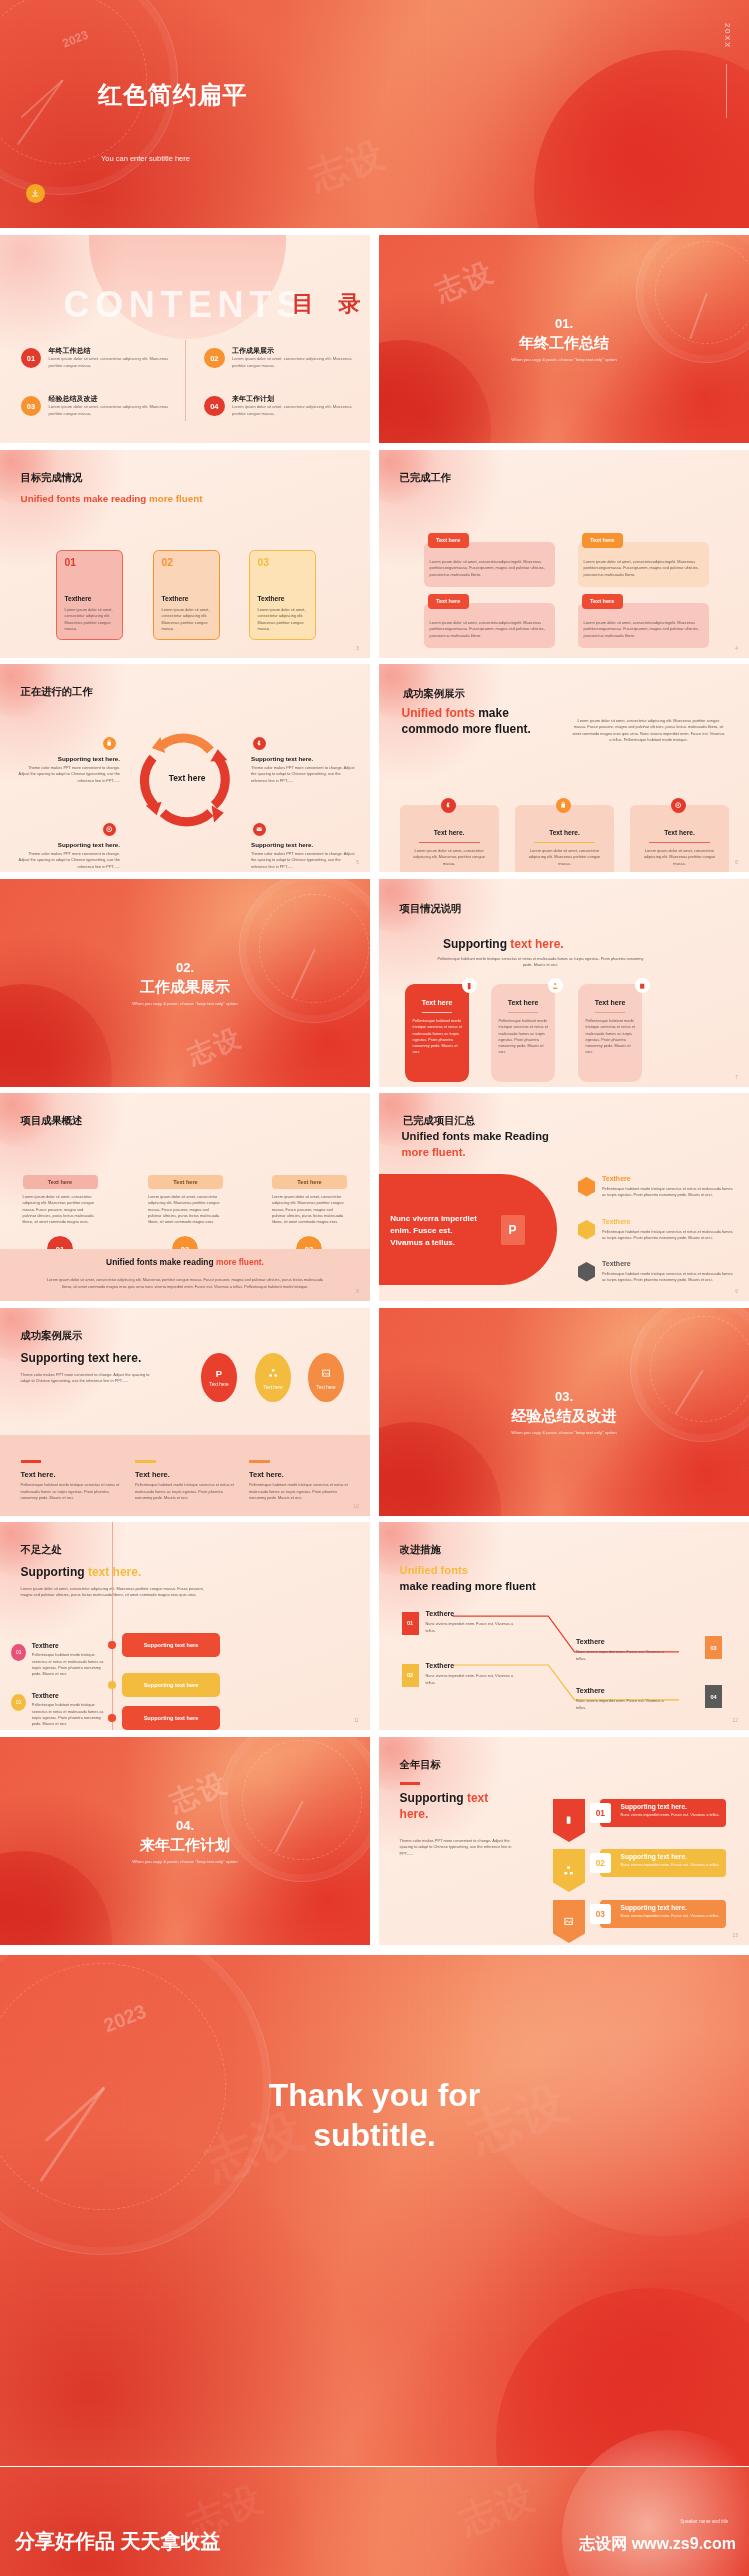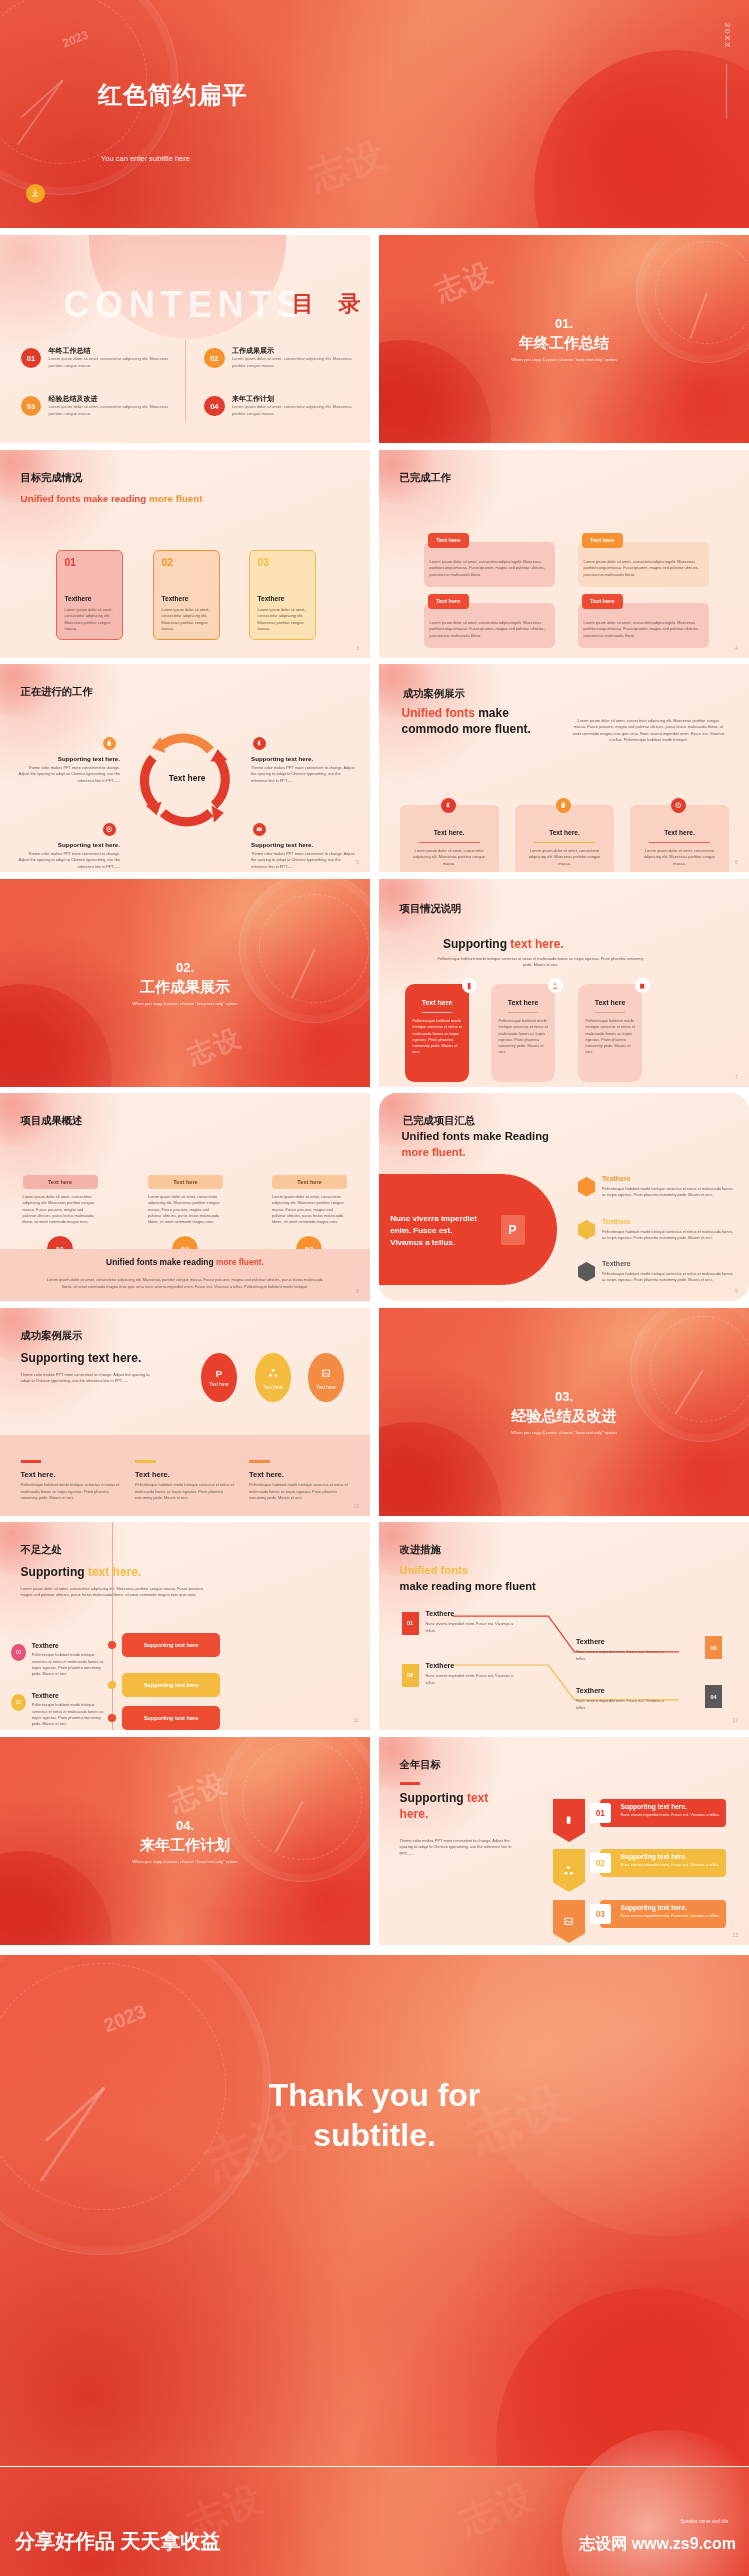--- a/index.html
+++ b/index.html
@@ -382,21 +382,21 @@
     <div style="position:absolute;left:295px;top:142px;width:28px;height:28px;border-radius:50%;background:#F7922F;color:#fff;font-size:7.5px;font-weight:700;display:flex;align-items:center;justify-content:center;border:1.9px solid #fff;">03</div>
 
     <div style="position:absolute;left:0;right:0;bottom:0;height:52px;background:#F9CFC2;"></div>
     <div style="position:absolute;left:0;right:0;bottom:34px;text-align:center;font-size:8.4px;font-weight:700;color:#1a1a1a;">
       <span>Unified fonts make reading </span><span class="c-red">more fluent.</span>
     </div>
     <div class="micro" style="position:absolute;left:42px;width:286px;bottom:11.2px;text-align:center;">Lorem ipsum dolor sit amet, consectetur adipiscing elit. Maecenas porttitor congue massa. Fusce posuere, magna sed pulvinar ultricies, purus lectus malesuada libero, sit amet commodo magna eros quis urna nunc viverra imperdiet enim. Fusce est. Vivamus a tellus. Pellentesque habitant morbi tristique.</div>
     <div class="pnum">8</div>
   </div>
 
-  <div class="slide half bg-cream" style="left:379px;top:1093px;border-radius:18px;">
+  <div class="slide half bg-cream" style="left:379px;top:1093px;">
     <div class="corner"></div>
     <div class="s-title" style="left:24px;top:20.6px;">已完成项目汇总</div>
     <div style="position:absolute;left:22.5px;top:36px;width:215px;font-size:11.2px;font-weight:700;line-height:1.4;color:#1a1a1a;">
       <span>Unified fonts make Reading</span><br><span class="c-red">more fluent.</span>
     </div>
 
     <div style="position:absolute;left:-9.4px;top:81px;width:187px;height:111px;background:#E8402C;border-radius:0 66px 66px 0;">
       <div style="position:absolute;left:20.6px;top:39px;width:94px;font-size:8px;font-weight:700;line-height:1.5;color:#fff;">Nunc viverra imperdiet enim. Fusce est. Vivamus a tellus.</div>
       <div style="position:absolute;right:32px;top:41px;width:24px;height:30px;background:#F36A52;border-radius:1.9px;display:flex;align-items:center;justify-content:center;color:#fff;font-size:12px;font-weight:700;">P</div>
     </div>

